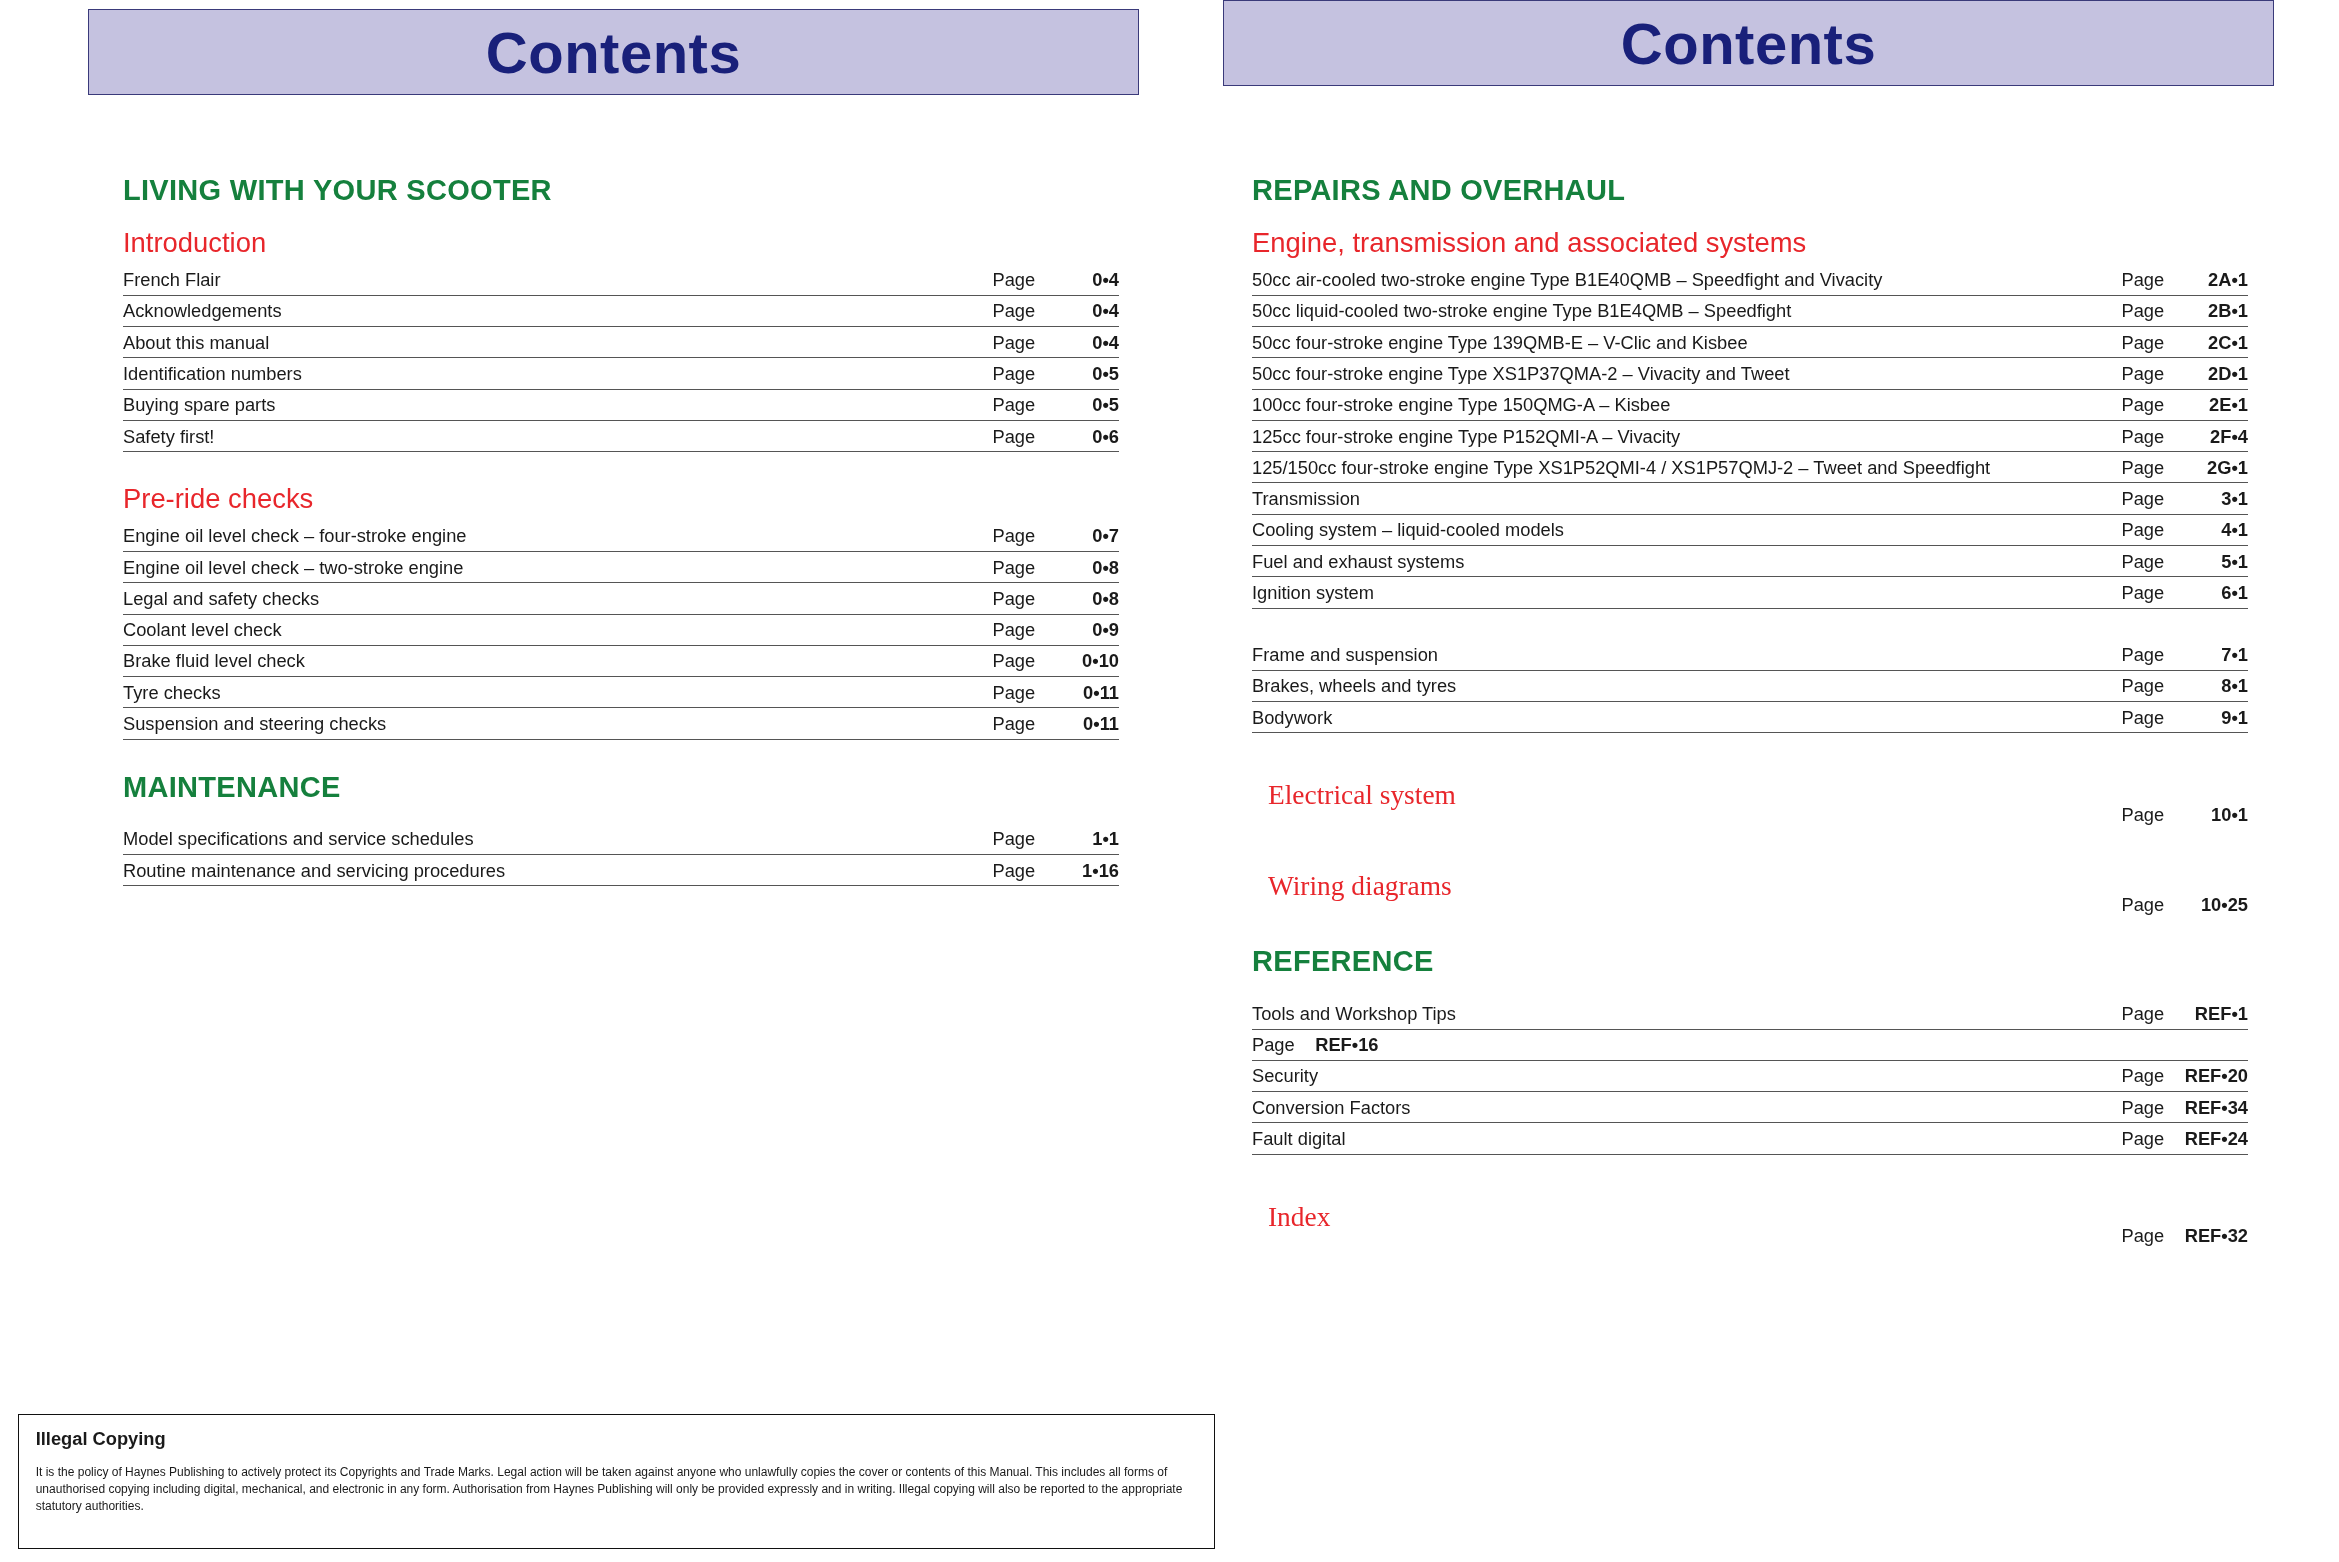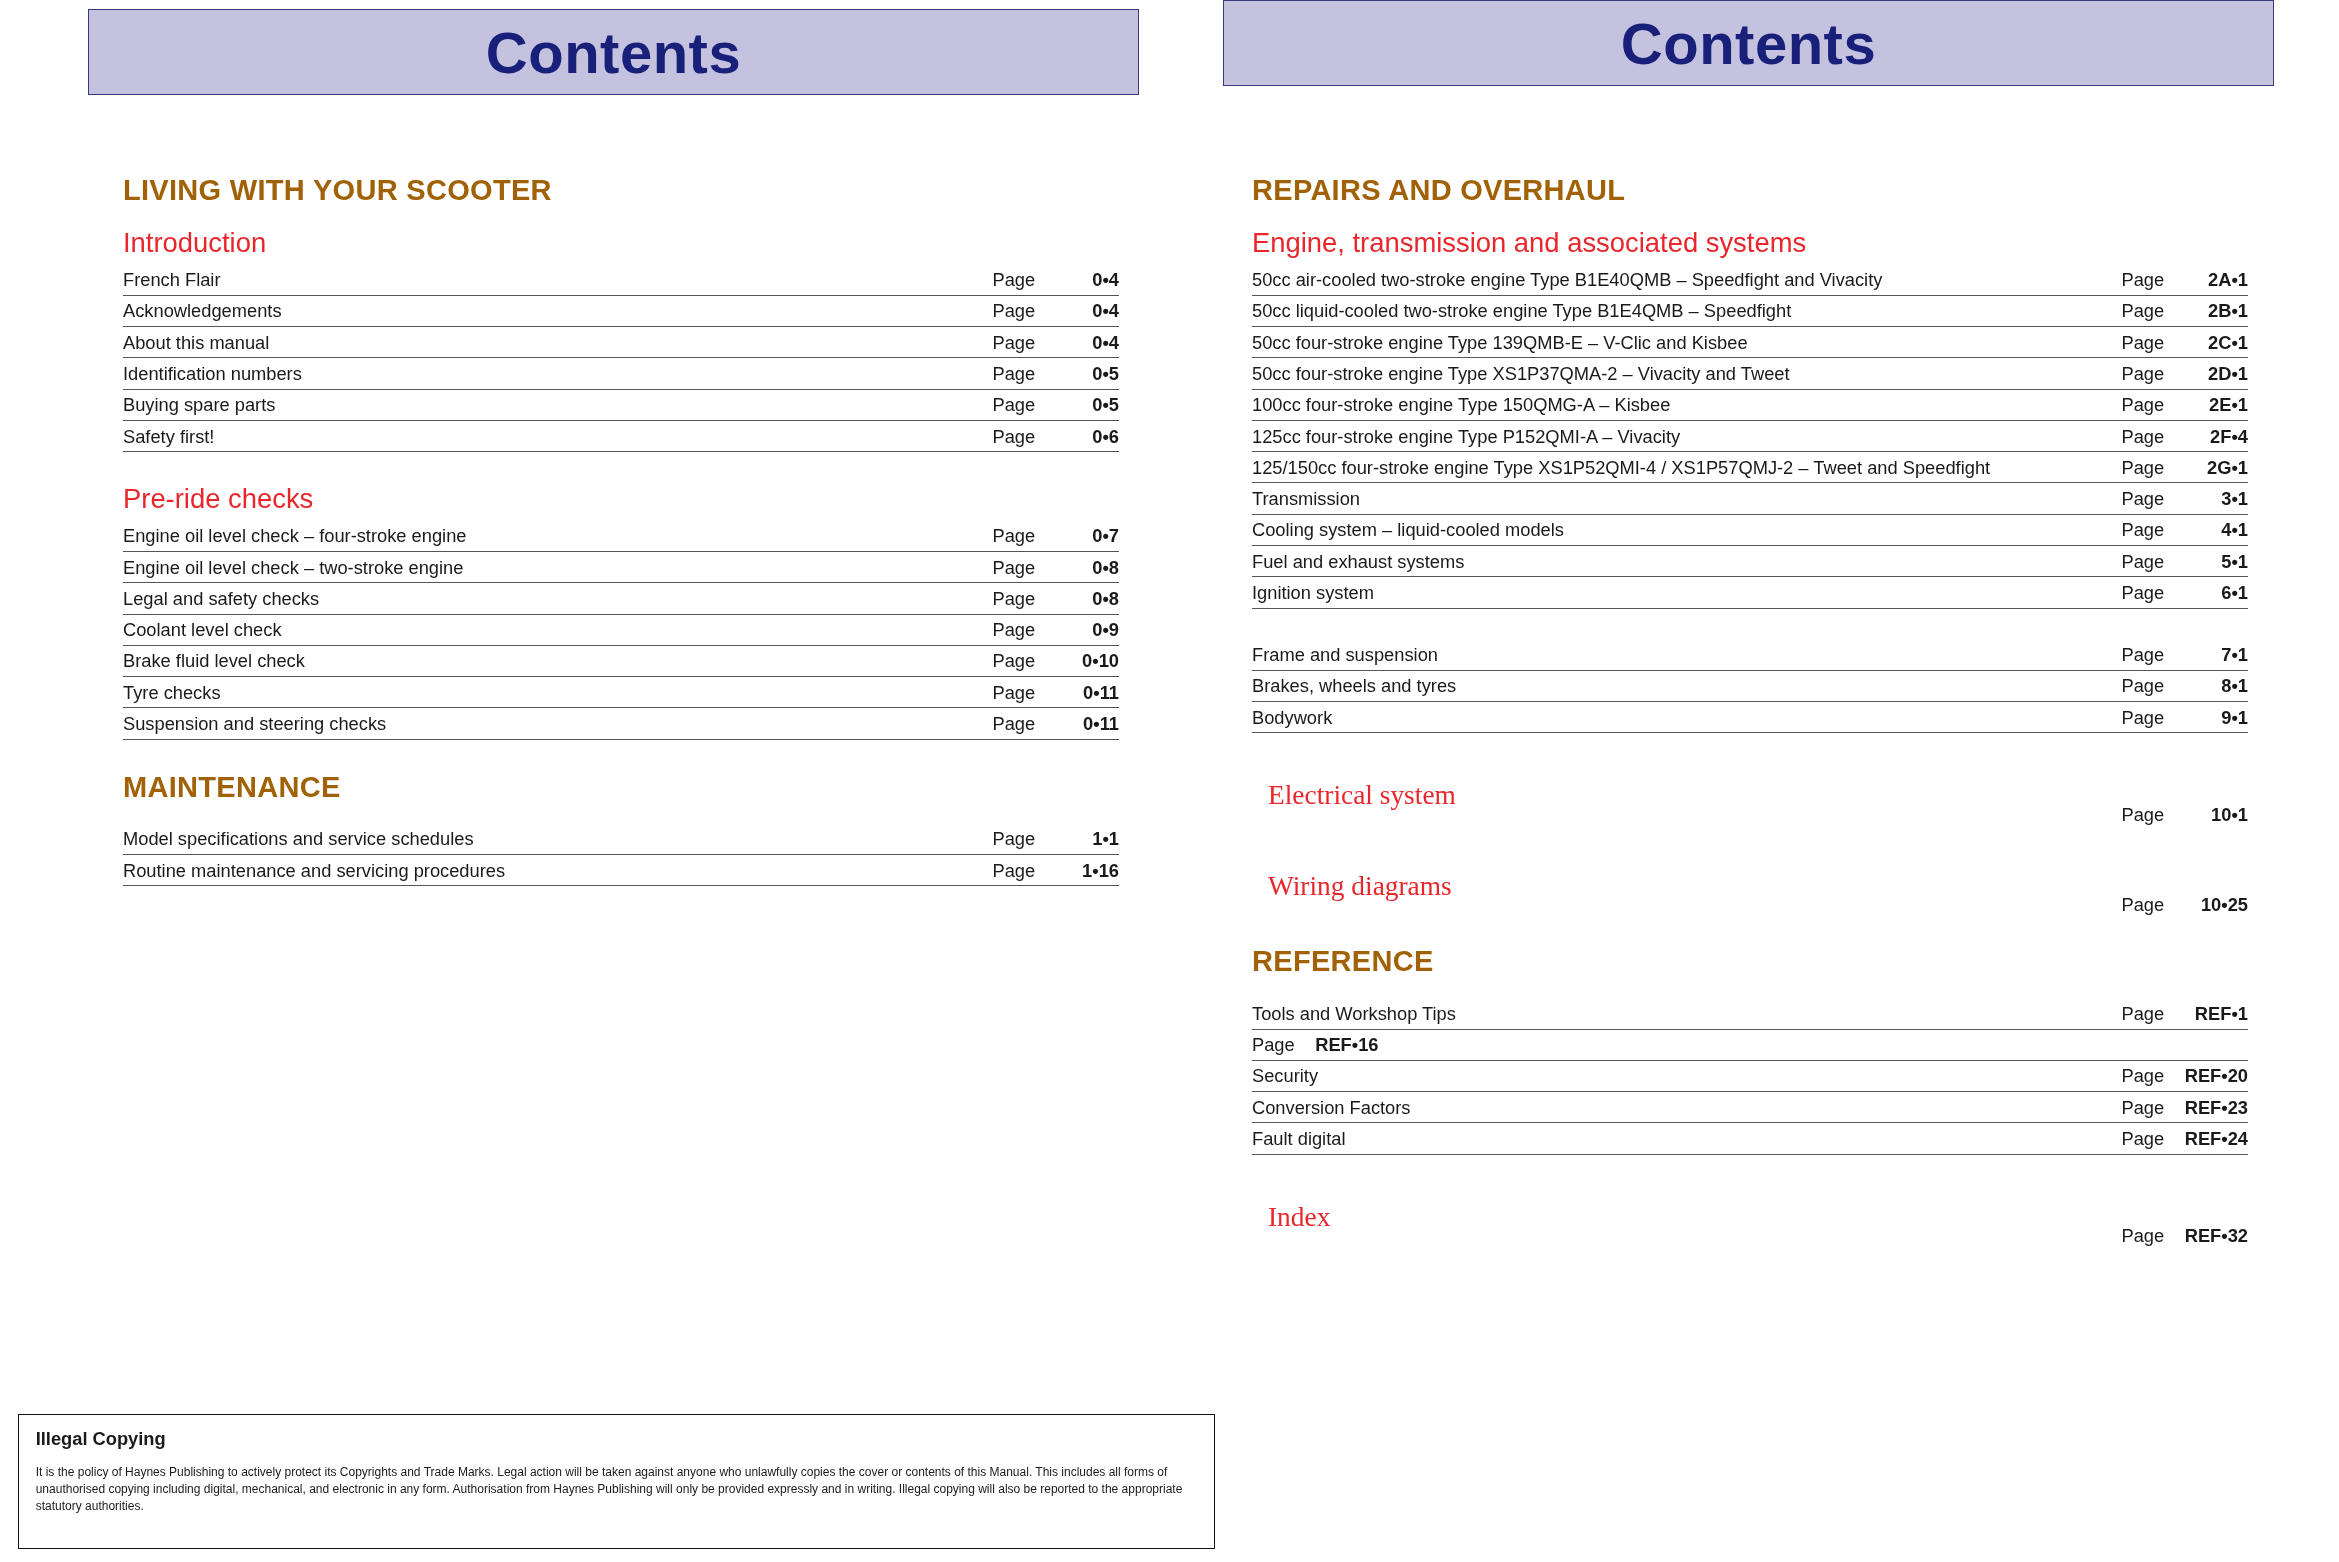--- a/index.html
+++ b/index.html
@@ -59,21 +59,21 @@
     width: 996px;
   }
   #col-right {
     left: 1252px;
     width: 996px;
   }
   
   .section-title {
     font-size: 29px;
     font-weight: bold;
-    color: #a16207;
+    color: #15803d;
     margin: 0 0 20px 0;
     letter-spacing: 0.3px;
   }
   .subsection-title {
     font-size: 27.4px;
     color: #e8262b;
     margin: 0 0 5.5px 0;
     font-weight: normal;
   }
   
@@ -363,21 +363,21 @@
         <span class="entry-pagenum">REF•16</span>
       </li>
       <li class="entry">
         <span class="entry-title">Security</span>
         <span class="entry-pageword">Page</span>
         <span class="entry-pagenum">REF•20</span>
       </li>
       <li class="entry">
         <span class="entry-title">Conversion Factors</span>
         <span class="entry-pageword">Page</span>
-        <span class="entry-pagenum">REF•23</span>
+        <span class="entry-pagenum">REF•34</span>
       </li>
       <li class="entry">
         <span class="entry-title">Fault digital</span>
         <span class="entry-pageword">Page</span>
         <span class="entry-pagenum">REF•24</span>
       </li>
     </ul>
 
     <div class="standalone">
       <h3 class="subsection-title">Index</h3>

